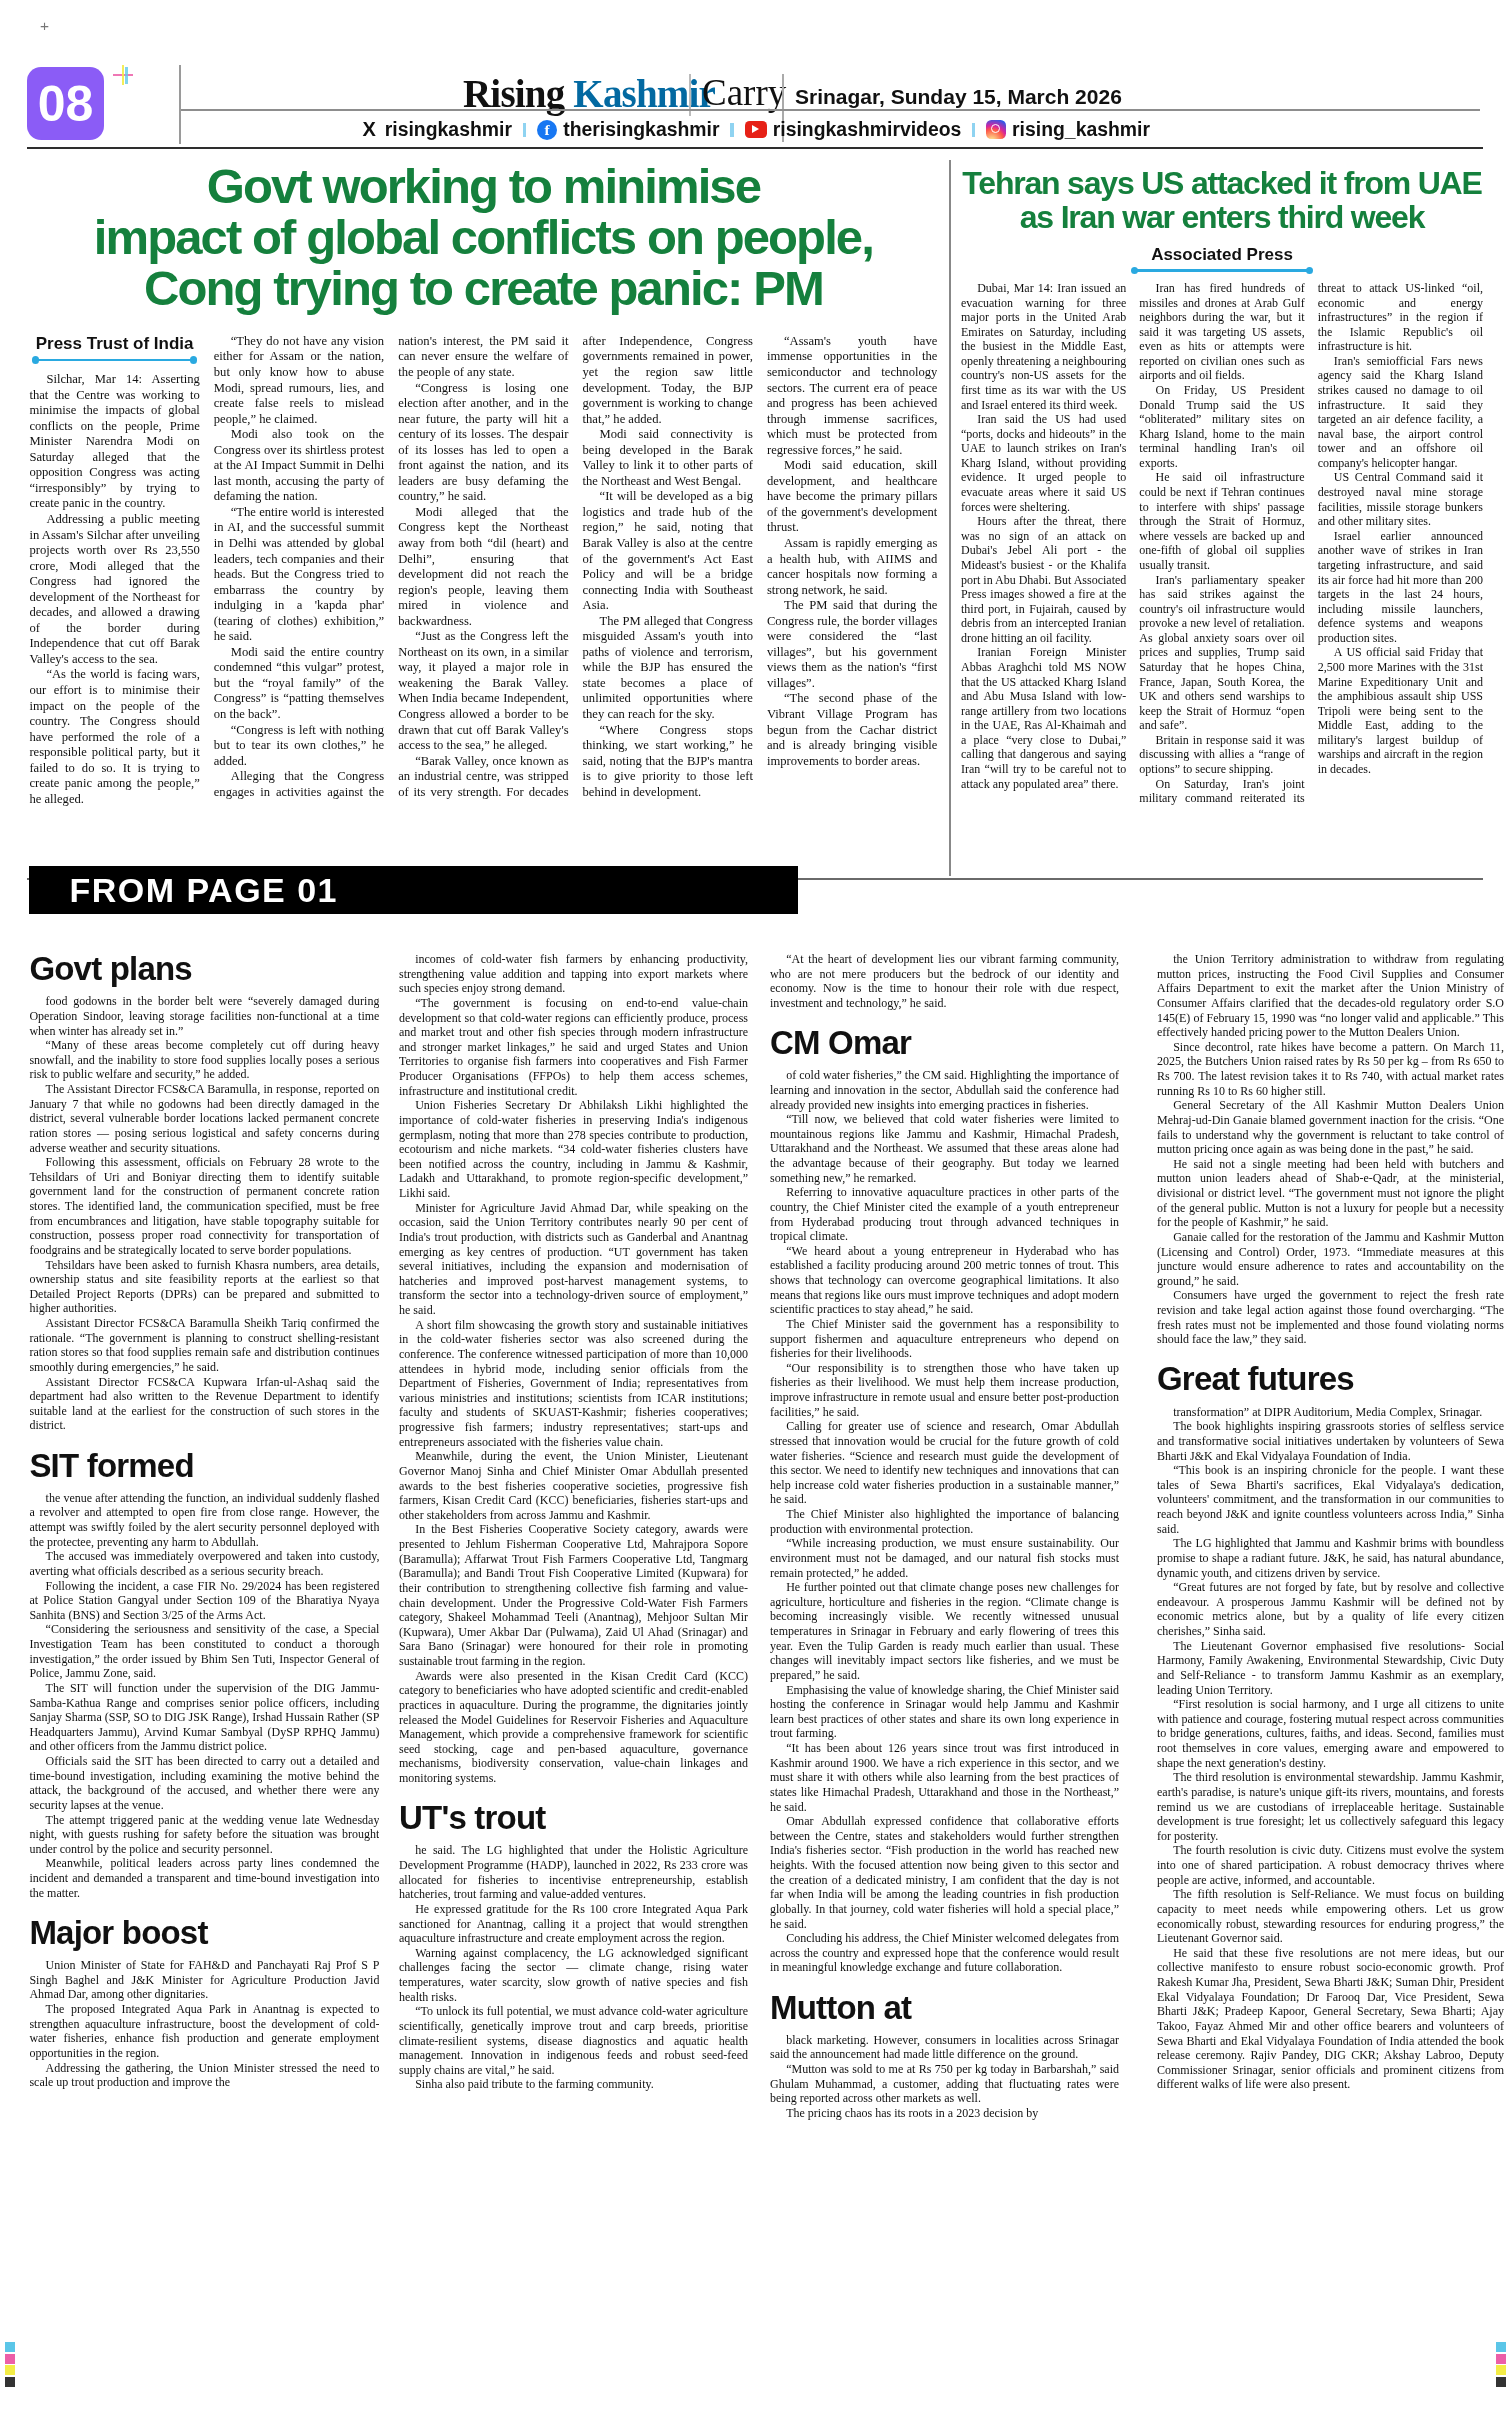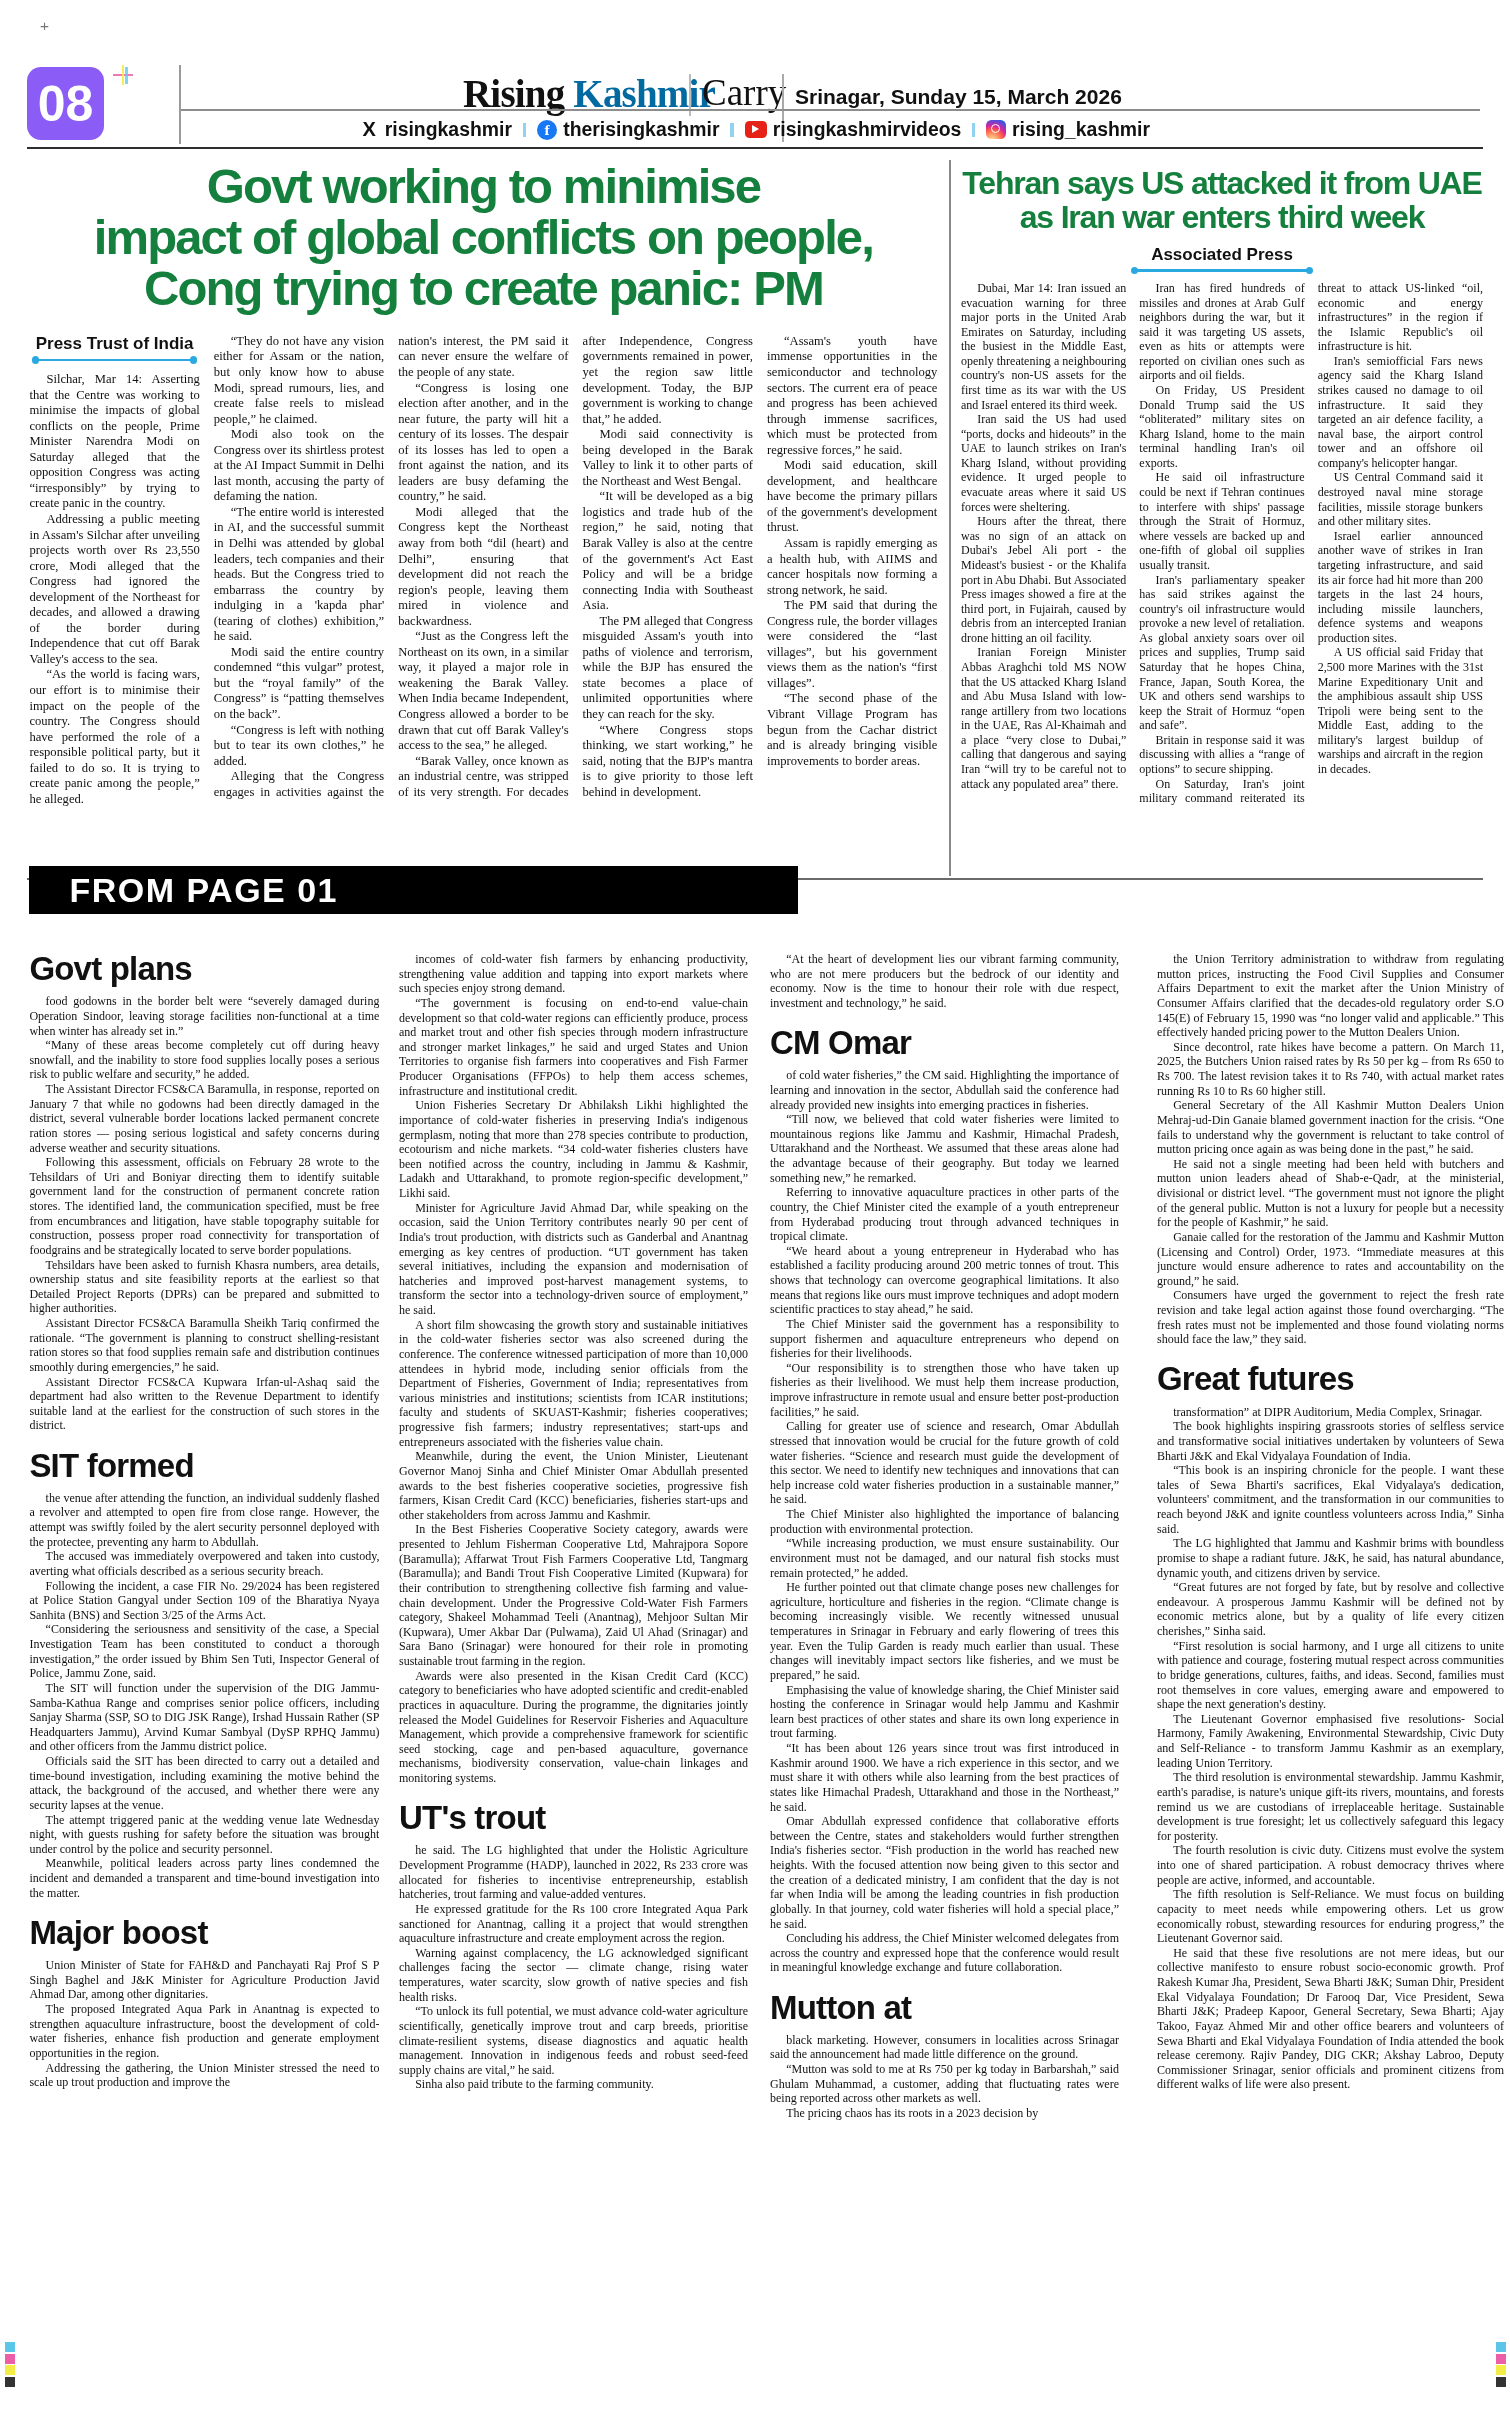--- a/index.html
+++ b/index.html
@@ -280,22 +280,22 @@
       <p>General Secretary of the All Kashmir Mutton Dealers Union Mehraj-ud-Din Ganaie blamed government inaction for the crisis. “One fails to understand why the government is reluctant to take control of mutton pricing once again as was being done in the past,” he said.</p>
       <p>He said not a single meeting had been held with butchers and mutton union leaders ahead of Shab-e-Qadr, at the ministerial, divisional or district level. “The government must not ignore the plight of the general public. Mutton is not a luxury for people but a necessity for the people of Kashmir,” he said.</p>
       <p>Ganaie called for the restoration of the Jammu and Kashmir Mutton (Licensing and Control) Order, 1973. “Immediate measures at this juncture would ensure adherence to rates and accountability on the ground,” he said.</p>
       <p>Consumers have urged the government to reject the fresh rate revision and take legal action against those found overcharging. “The fresh rates must not be implemented and those found violating norms should face the law,” they said.</p>
       <h2>Great futures</h2>
       <p>transformation” at DIPR Auditorium, Media Complex, Srinagar.</p>
       <p>The book highlights inspiring grassroots stories of selfless service and transformative social initiatives undertaken by volunteers of Sewa Bharti J&amp;K and Ekal Vidyalaya Foundation of India.</p>
       <p>“This book is an inspiring chronicle for the people. I want these tales of Sewa Bharti's sacrifices, Ekal Vidyalaya's dedication, volunteers' commitment, and the transformation in our communities to reach beyond J&amp;K and ignite countless volunteers across India,” Sinha said.</p>
       <p>The LG highlighted that Jammu and Kashmir brims with boundless promise to shape a radiant future. J&amp;K, he said, has natural abundance, dynamic youth, and citizens driven by service.</p>
       <p>“Great futures are not forged by fate, but by resolve and collective endeavour. A prosperous Jammu Kashmir will be defined not by economic metrics alone, but by a quality of life every citizen cherishes,” Sinha said.</p>
+      <p>The Lieutenant Governor emphasised five resolutions- Social Harmony, Family Awakening, Environmental Stewardship, Civic Duty and Self-Reliance - to transform Jammu Kashmir as an exemplary, leading Union Territory.</p>
       <p>“First resolution is social harmony, and I urge all citizens to unite with patience and courage, fostering mutual respect across communities to bridge generations, cultures, faiths, and ideas. Second, families must root themselves in core values, emerging aware and empowered to shape the next generation's destiny.</p>
-      <p>The Lieutenant Governor emphasised five resolutions- Social Harmony, Family Awakening, Environmental Stewardship, Civic Duty and Self-Reliance - to transform Jammu Kashmir as an exemplary, leading Union Territory.</p>
       <p>The third resolution is environmental stewardship. Jammu Kashmir, earth's paradise, is nature's unique gift-its rivers, mountains, and forests remind us we are custodians of irreplaceable heritage. Sustainable development is true foresight; let us collectively safeguard this legacy for posterity.</p>
       <p>The fourth resolution is civic duty. Citizens must evolve the system into one of shared participation. A robust democracy thrives where people are active, informed, and accountable.</p>
       <p>The fifth resolution is Self-Reliance. We must focus on building capacity to meet needs while empowering others. Let us grow economically robust, stewarding resources for enduring progress,” the Lieutenant Governor said.</p>
       <p>He said that these five resolutions are not mere ideas, but our collective manifesto to ensure robust socio-economic growth. Prof Rakesh Kumar Jha, President, Sewa Bharti J&amp;K; Suman Dhir, President Ekal Vidyalaya Foundation; Dr Farooq Dar, Vice President, Sewa Bharti J&amp;K; Pradeep Kapoor, General Secretary, Sewa Bharti; Ajay Takoo, Fayaz Ahmed Mir and other office bearers and volunteers of Sewa Bharti and Ekal Vidyalaya Foundation of India attended the book release ceremony. Rajiv Pandey, DIG CKR; Akshay Labroo, Deputy Commissioner Srinagar, senior officials and prominent citizens from different walks of life were also present.</p>
     </div>
 
 </div>
 
 
 </body></html>

